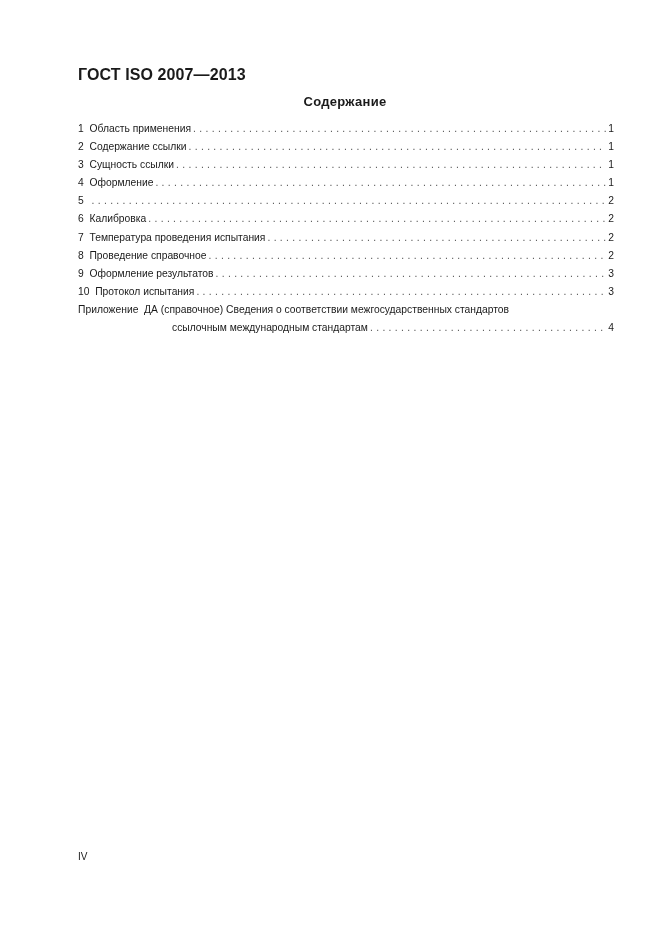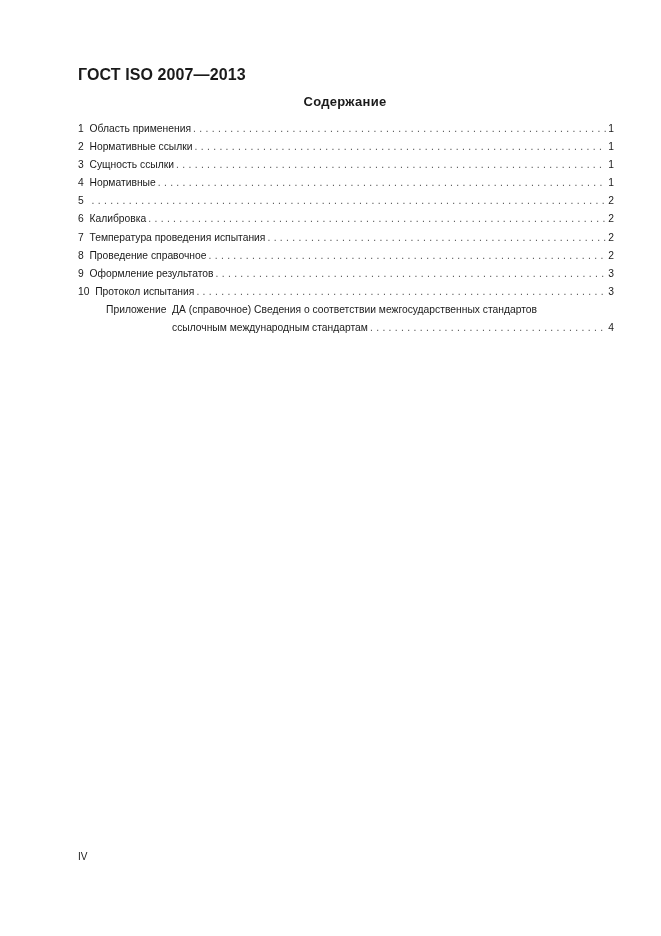--- a/index.html
+++ b/index.html
@@ -67,21 +67,20 @@
     }
     .toc-page {
       flex: 0 0 auto;
       text-align: right;
       min-width: 6px;
     }
     .appendix-line1 {
       height: 18.1px;
       line-height: 18.1px;
       white-space: nowrap;
-      margin-left: 28px;
     }
     .appendix-line2 {
       padding-left: 94px;
       align-items: center;
     }
     .page-footer {
       position: absolute;
       left: 78px;
       top: 851px;
       font-size: 10px;
@@ -94,31 +93,31 @@
 
 <div class="toc-title">Содержание</div>
 
 <div class="toc">
   <div class="toc-row">
     <span class="toc-num">1</span>&nbsp;&nbsp;<span class="toc-label">Область применения</span>
     <span class="toc-dots"></span>
     <span class="toc-page">1</span>
   </div>
   <div class="toc-row">
-    <span class="toc-num">2</span>&nbsp;&nbsp;<span class="toc-label">Нормативные ссылки</span>
+    <span class="toc-num">2</span>&nbsp;&nbsp;<span class="toc-label">Содержание ссылки</span>
     <span class="toc-dots"></span>
     <span class="toc-page">1</span>
   </div>
   <div class="toc-row">
     <span class="toc-num">3</span>&nbsp;&nbsp;<span class="toc-label">Сущность ссылки</span>
     <span class="toc-dots"></span>
     <span class="toc-page">1</span>
   </div>
   <div class="toc-row">
-    <span class="toc-num">4</span>&nbsp;&nbsp;<span class="toc-label">Нормативные</span>
+    <span class="toc-num">4</span>&nbsp;&nbsp;<span class="toc-label">Оформление</span>
     <span class="toc-dots"></span>
     <span class="toc-page">1</span>
   </div>
   <div class="toc-row">
     <span class="toc-num">5</span>&nbsp;&nbsp;
     <span class="toc-dots"></span>
     <span class="toc-page">2</span>
   </div>
   <div class="toc-row">
     <span class="toc-num">6</span>&nbsp;&nbsp;<span class="toc-label">Калибровка</span>

